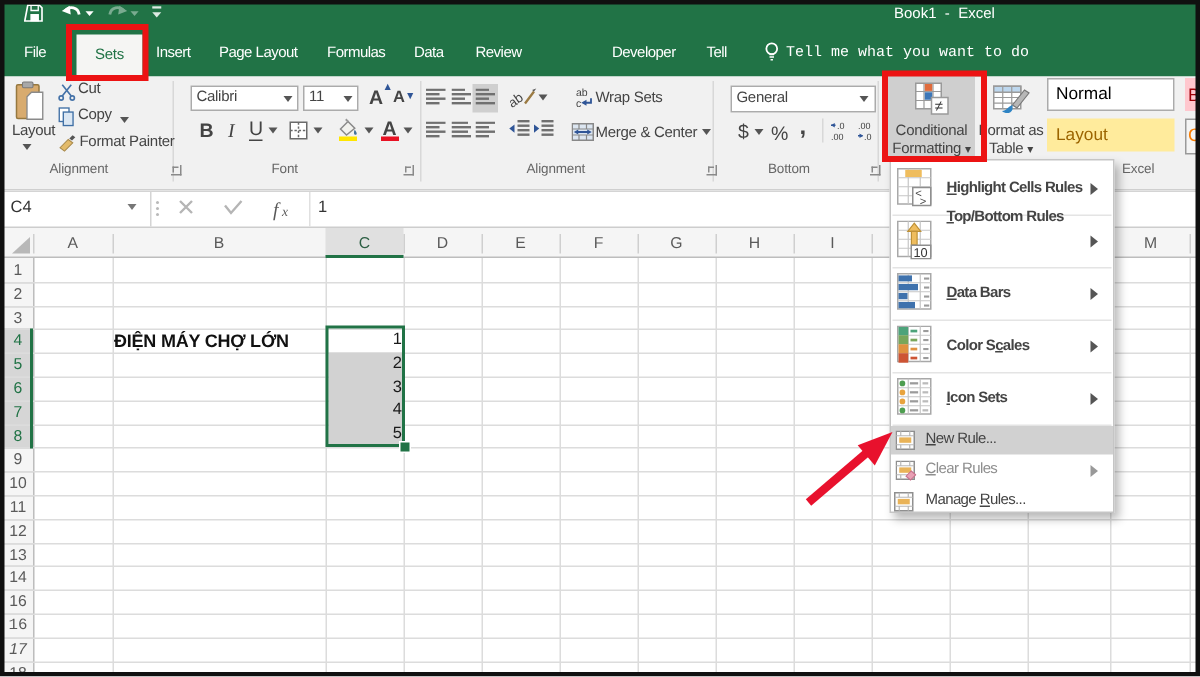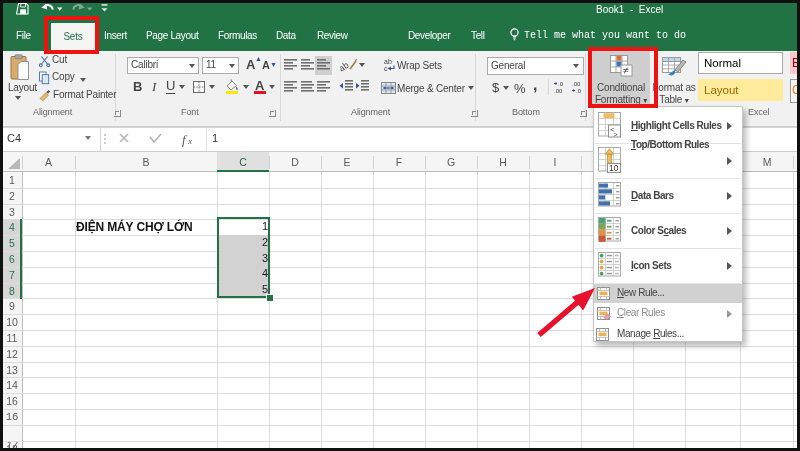--- a/index.html
+++ b/index.html
@@ -357,21 +357,21 @@
       <div class="rn" style="top:176px;">12</div>
       <div class="abs" style="left:0;top:190px;width:20px;height:1px;background:#cfcfcf;"></div>
       <div class="rn" style="top:192px;">13</div>
       <div class="abs" style="left:0;top:205px;width:20px;height:1px;background:#cfcfcf;"></div>
       <div class="rn" style="top:207px;">14</div>
       <div class="abs" style="left:0;top:221px;width:20px;height:1px;background:#cfcfcf;"></div>
       <div class="rn" style="top:223px;">16</div>
       <div class="abs" style="left:0;top:237px;width:20px;height:1px;background:#cfcfcf;"></div>
       <div class="rn" style="top:239px;font-family:Liberation Mono, monospace;">16</div>
       <div class="abs" style="left:0;top:253px;width:20px;height:1px;background:#cfcfcf;"></div>
-      <div class="rn" style="top:267px;font-style:italic;">17</div>
+      <div class="rn" style="top:255px;font-style:italic;">17</div>
       <div class="abs" style="left:0;top:269px;width:20px;height:1px;background:#cfcfcf;"></div>
       <div class="rn" style="top:271px;">18</div>
     </div>
     <div class="gv" style="left:73px;"></div>
     <div class="gv" style="left:215px;"></div>
     <div class="gv" style="left:267px;"></div>
     <div class="gv" style="left:319px;"></div>
     <div class="gv" style="left:371px;"></div>
     <div class="gv" style="left:423px;"></div>
     <div class="gv" style="left:475px;"></div>

